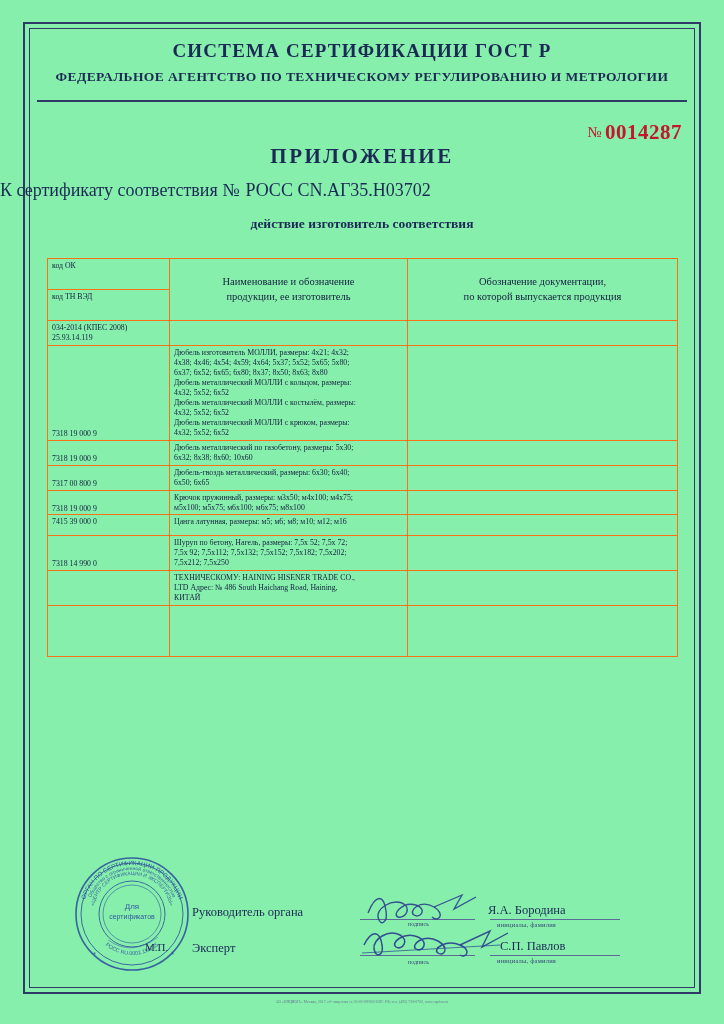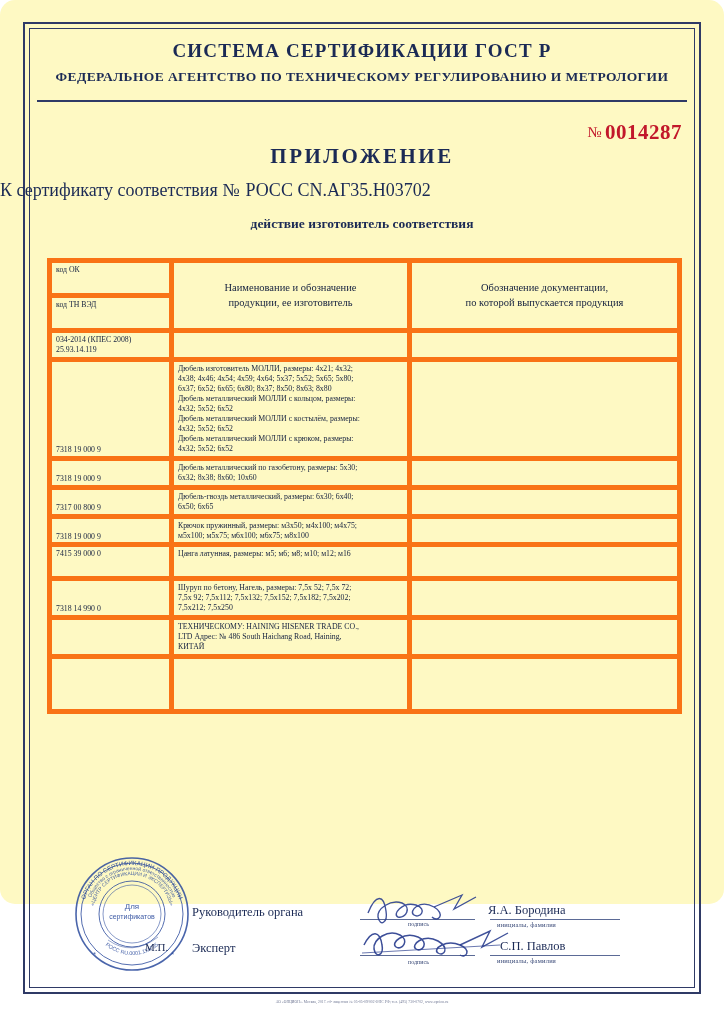--- a/index.html
+++ b/index.html
@@ -12,23 +12,22 @@
     height: 1024px;
     font-family: "Liberation Serif", serif;
     color: #1a1a2e;
     position: relative;
     overflow: hidden;
   }
   .page {
     position: absolute;
     left: 0; top: 0;
     width: 724px;
-    height: 904px;
-    background: #fef9c3;
-    border-radius: 15px;
+    height: 1024px;
+    background: #86efac;
   }
   .outer-border {
     position: absolute;
     left: 23px;
     top: 22px;
     width: 678px;
     height: 972px;
     border: 2px solid #2f3a66;
     box-sizing: border-box;
   }
@@ -128,21 +127,21 @@
   
   .tbl {
     position: absolute;
     left: 47px;
     top: 258px;
     width: 630px;
     border-collapse: collapse;
     table-layout: fixed;
   }
   .tbl td, .tbl th {
-    border: 5px solid #f97316;
+    border: 1px solid #f97316;
     vertical-align: top;
     padding: 2px 4px;
     font-size: 7.8px;
     line-height: 1.28;
     color: #14203f;
     margin-left: 28px;
   }
   .tbl .head-cell {
     text-align: center;
     vertical-align: middle;
@@ -362,21 +361,21 @@
           <div>7318 19 000 9</div>
         </td>
         <td class="prod-cell">
           <div>Крючок пружинный, размеры: м3x50; м4x100; м4x75;</div>
           <div>м5x100; м5x75; м6x100; м6x75; м8x100</div>
         </td>
         <td class="prod-cell"></td>
       </tr>
 
       <tr>
-        <td class="code-cell" style="vertical-align:bottom; padding-bottom:17px;">
+        <td class="code-cell" style="vertical-align:bottom; padding-bottom:8px;">
           <div>7415 39 000 0</div>
         </td>
         <td class="prod-cell">
           <div>Цанга латунная, размеры: м5; м6; м8; м10; м12; м16</div>
         </td>
         <td class="prod-cell"></td>
       </tr>
 
       <tr>
         <td class="code-cell" style="vertical-align:bottom; padding-bottom:1px;">

